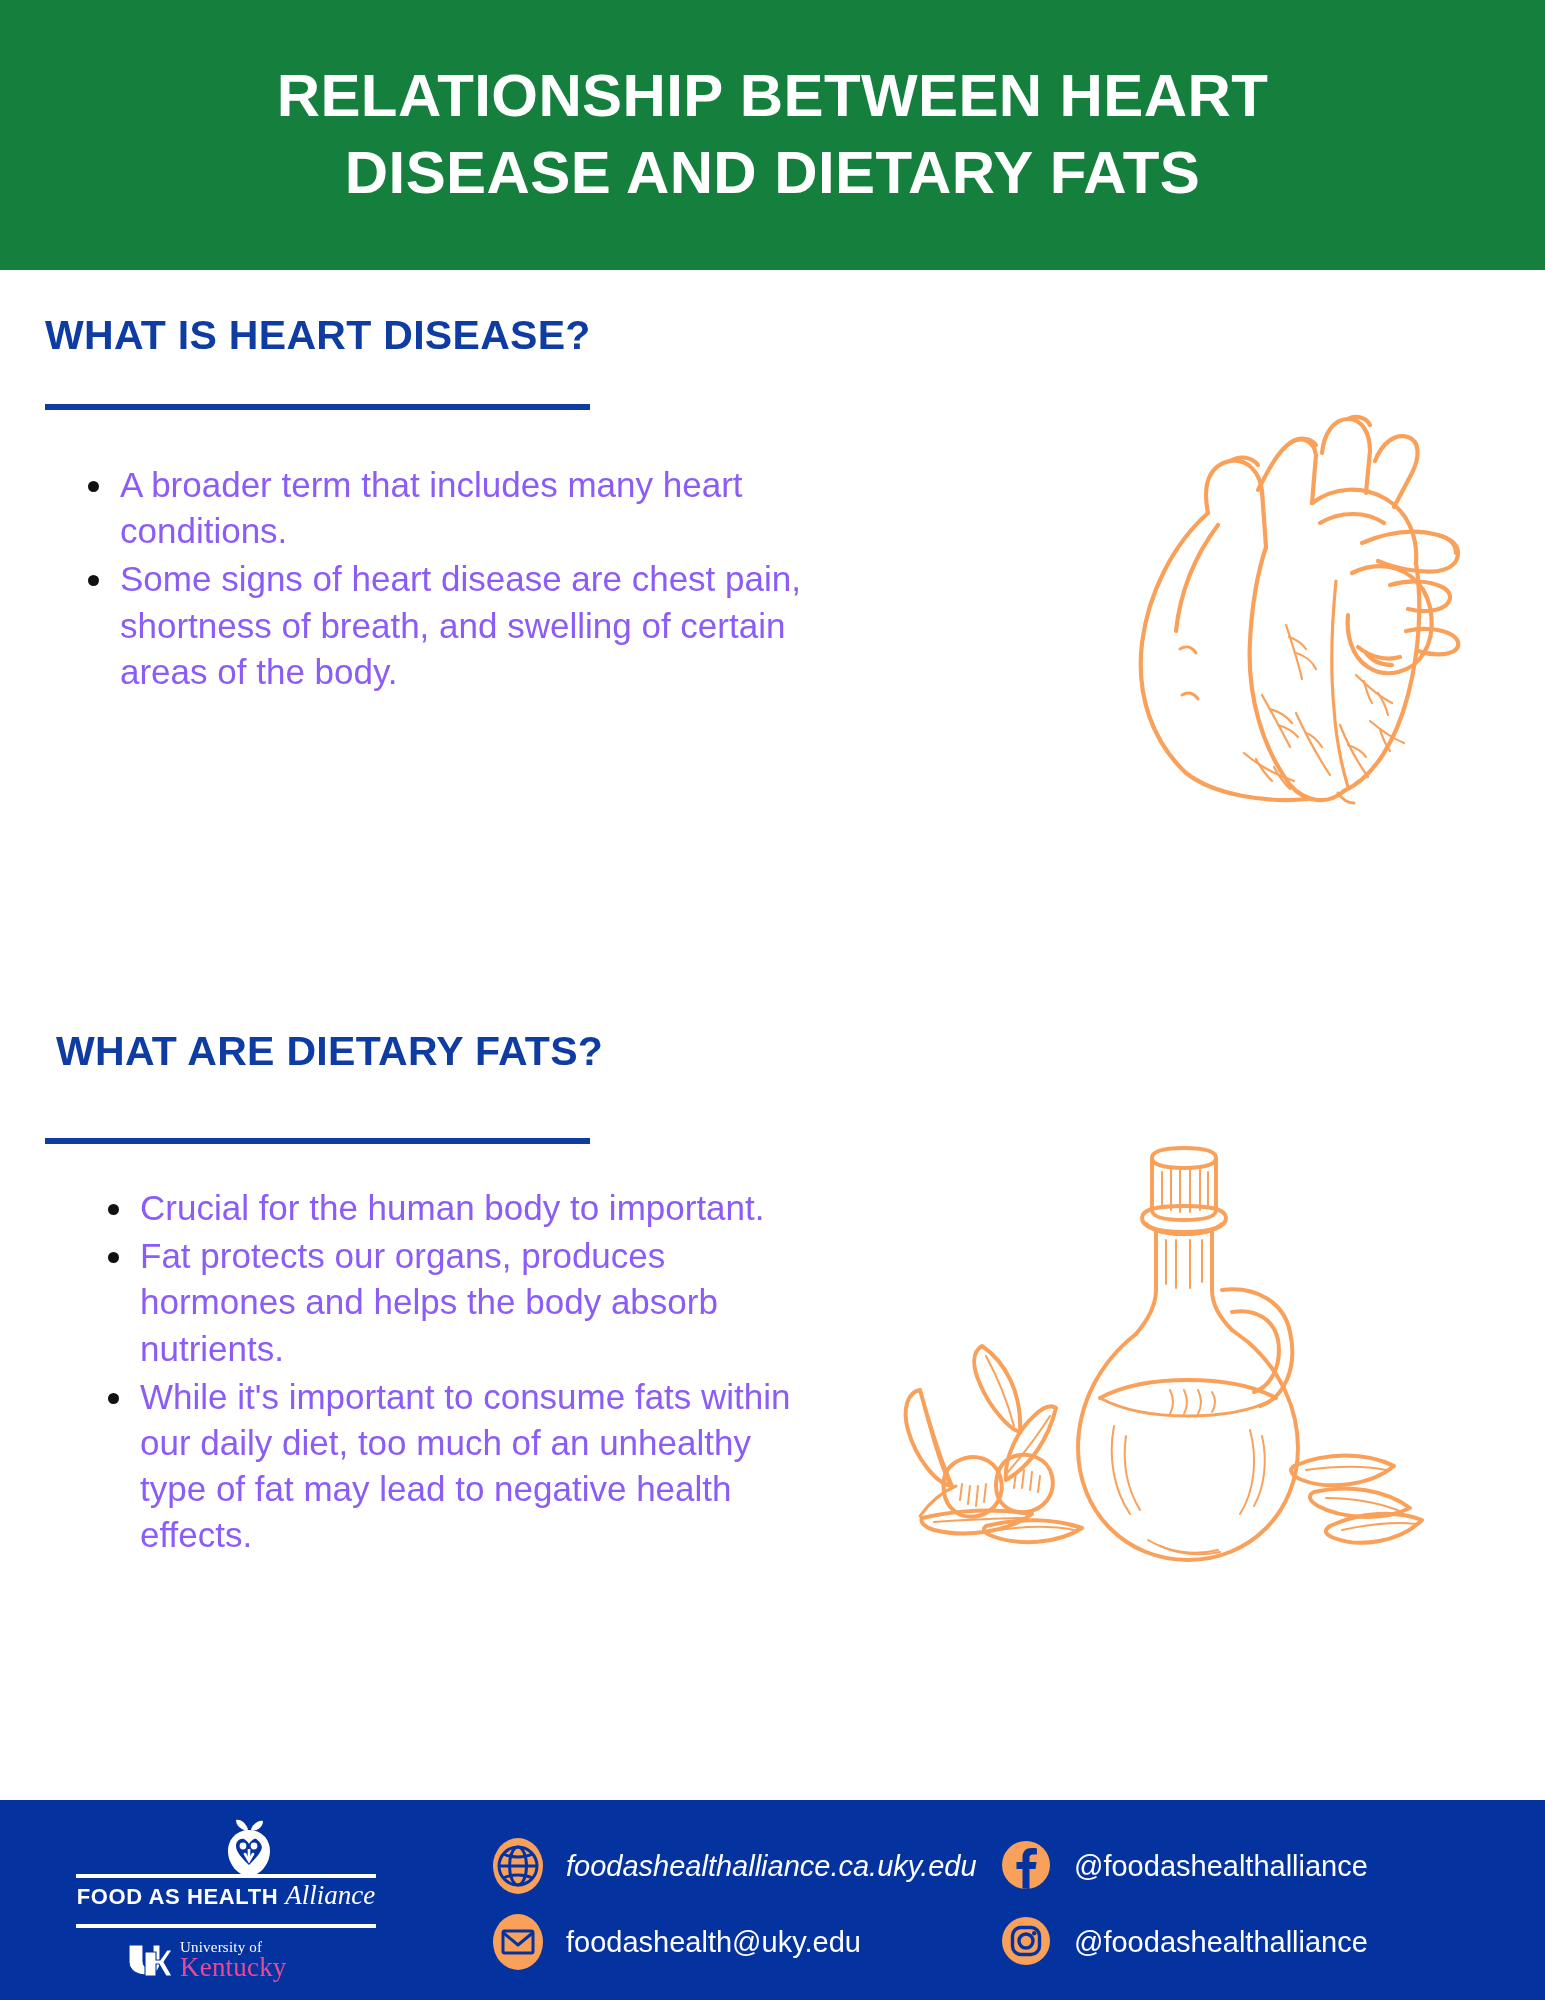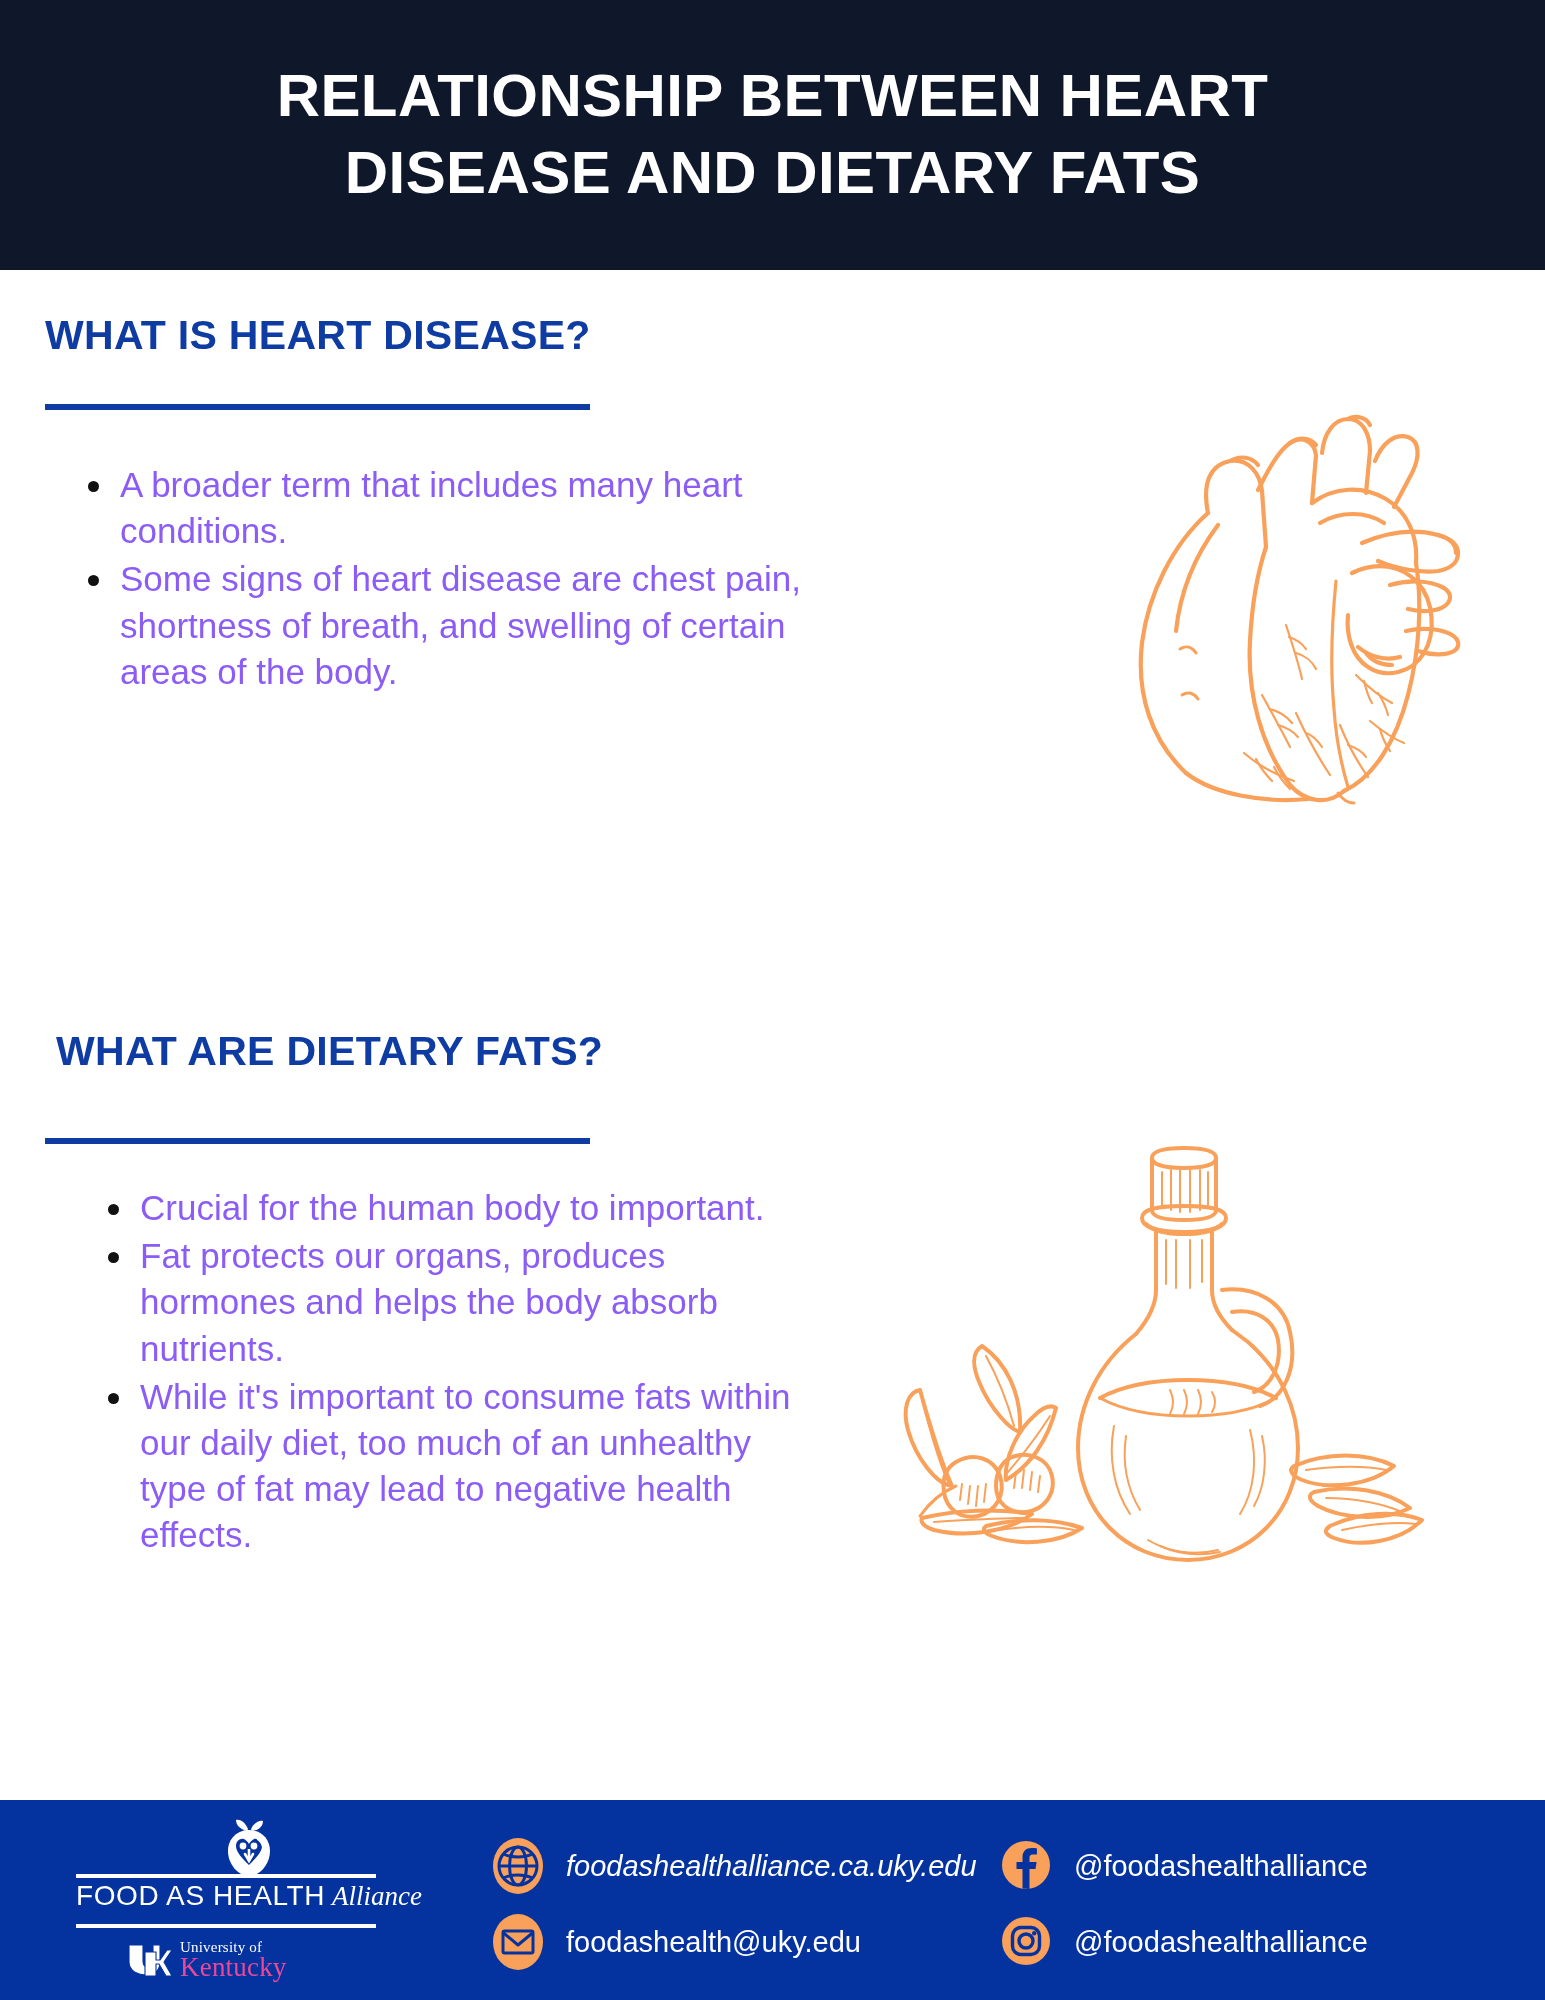--- a/index.html
+++ b/index.html
@@ -16,21 +16,21 @@
     background: #ffffff;
     overflow: hidden;
   }
 
   
   .header-band {
     position: absolute;
     left: 0; top: 0;
     width: 1545px;
     height: 270px;
-    background: #0f172a;
+    background: #15803d;
     display: flex;
     align-items: center;
     justify-content: center;
   }
   .header-title {
     color: #ffffff;
     font-size: 60px;
     font-weight: bold;
     line-height: 1.28;
     letter-spacing: 0.4px;
@@ -122,22 +122,22 @@
   #fah-rule-bot { top: 106px; }
   .fah-wordmark {
     position: absolute;
     left: 28px; top: 62px;
     width: 300px;
     text-align: center;
     white-space: nowrap;
   }
   .fah-main {
     color: #ffffff;
-    font-size: 28px;
-    font-weight: normal;
+    font-size: 22px;
+    font-weight: bold;
     letter-spacing: 0.6px;
     font-family: "Liberation Sans", sans-serif;
   }
   .fah-script {
     color: #ffffff;
     font-size: 27px;
     font-style: italic;
     font-family: "Liberation Serif", serif;
     margin-left: 7px;
   }

